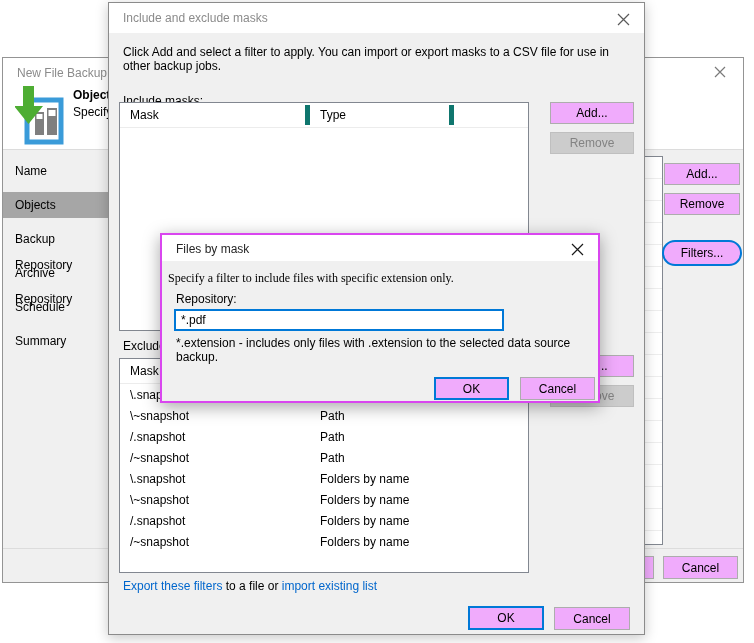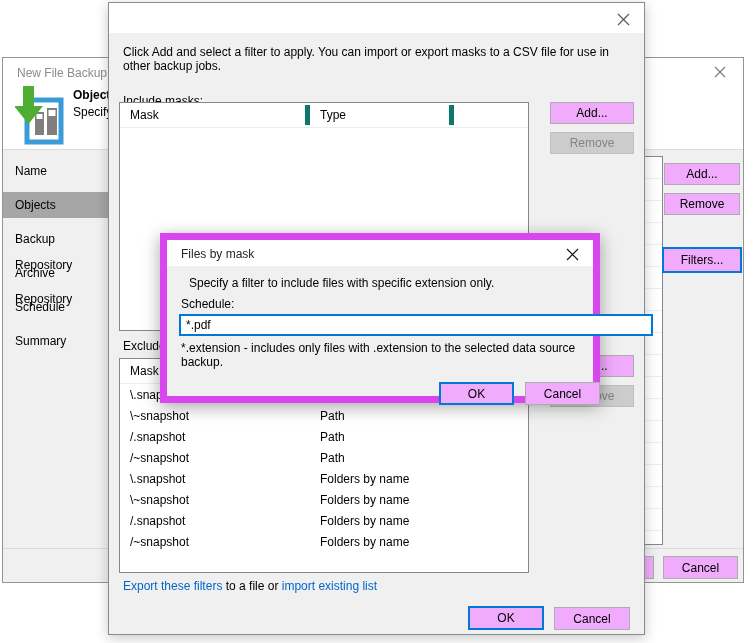--- a/index.html
+++ b/index.html
@@ -34,24 +34,24 @@
   .nav-item{position:absolute;left:0;width:110px;height:26px;line-height:26px;padding-left:12px;box-sizing:border-box;}
   .nav-item.selected{background:#a6a6a6;}
   #objlist{position:absolute;left:641px;top:98px;width:17px;height:387px;background:#fff;
            border:1px solid #828790;
            background-image:repeating-linear-gradient(to bottom,#ffffff 0,#ffffff 21px,#ededed 21px,#ededed 22px);}
   
   #masksdlg{left:108px;top:2px;width:537px;height:633px;border:1px solid #8b8b8b;z-index:5;
             box-shadow:0 3px 12px rgba(0,0,0,.22);}
   #masksdlg .titlebar{height:30px;}
   
-  #filesdlg{left:160px;top:233px;width:440px;height:170px;border:7px solid #d946ef;z-index:10;
+  #filesdlg{left:160px;top:233px;width:440px;height:170px;border:2px solid #d946ef;z-index:10;
             box-shadow:0 4px 16px rgba(0,0,0,.35);}
   #filesdlg .titlebar{height:26px;}
-  #ext-input{position:absolute;left:12px;top:74px;width:474px;height:22px;box-sizing:border-box;
+  #ext-input{position:absolute;left:12px;top:74px;width:330px;height:22px;box-sizing:border-box;
              border:1px solid #0078d7;outline:1px solid #0078d7;outline-offset:-2px;
              padding:0 6px;font-family:"Liberation Sans","DejaVu Sans",sans-serif;font-size:12px;color:#000;background:#fff;}
 </style>
 </head>
 <body>
 
 <div class="stage">
 
   <div class="win" id="bgwin">
     <div class="titlebar" style="height:91px;"></div>
@@ -84,29 +84,30 @@
         <div class="nav-item" style="top: 168px;">Backup Repository</div>
         <div class="nav-item" style="top: 202px;">Archive Repository</div>
         <div class="nav-item" style="top: 236px;">Schedule</div>
         <div class="nav-item" style="top: 270px;">Summary</div>
       </div>
 
     <div id="objlist"></div>
 
     <div class="btn" style="left:661px;top:105px;width:76px;height:22px;">Add...</div>
     <div class="btn" style="left:661px;top:135px;width:76px;height:22px;">Remove</div>
-    <div class="btn focused" style="left:659px;top:189px;width:80px;height:26px;">Filters...</div>
+    <div class="btn focused" style="left:659px;top:182px;width:80px;height:26px;border-radius:13px;">Filters...</div>
 
     <div class="divider" style="left:0;right:0;top:490px;"></div>
     <div class="btn" style="left:576px;top:498px;width:75px;height:23px;"></div>
     <div class="btn" style="left:660px;top:498px;width:75px;height:23px;">Cancel</div>
   </div>
 
   <div class="win" id="masksdlg">
     <div class="titlebar"></div>
+    <div class="title-text t-inactive">Include and exclude masks</div>
     <div class="closex" style="right:6px;top:5px;">
       <svg width="13" height="13" viewBox="0 0 13 13">
           <path d="M1 1 L12 12 M12 1 L1 12" stroke="#5a5a5a" stroke-width="1.2"></path>
         </svg>
     </div>
 
     <div class="label pre" style="left:14px;top:42px;width:508px;white-space:pre-line;">Click Add and select a filter to apply. You can import or export masks to a CSV file for use in
 other backup jobs.</div>
 
     <div class="label" style="left:14px;top:80px;margin-top:11px;">Include masks:</div>
@@ -186,22 +187,22 @@
 
   <div class="win" id="filesdlg">
     <div class="titlebar"></div>
     <div class="title-text t-active" style="top:7px;">Files by mask</div>
     <div class="closex" style="right:6px;top:3px;">
       <svg width="13" height="13" viewBox="0 0 13 13">
           <path d="M1 1 L12 12 M12 1 L1 12" stroke="#1a1a1a" stroke-width="1.2"></path>
         </svg>
     </div>
 
-    <div class="label" style="left:22px;top:36px;">Specify a filter to include files with specific extension only.</div>
-    <div class="label" style="left:14px;top:57px;">Schedule:</div>
+    <div class="label" style="left:6px;top:36px;font-family:Liberation Serif, serif;">Specify a filter to include files with specific extension only.</div>
+    <div class="label" style="left:14px;top:57px;">Repository:</div>
     <input id="ext-input" type="text" value="*.pdf" style="">
     <div class="label pre" style="left:14px;top:101px;width:416px;white-space:pre-line;">*.extension - includes only files with .extension to the selected data source
 backup.</div>
 
     <div class="btn focused" style="left:272px;top:142px;width:75px;height:23px;">OK</div>
     <div class="btn" style="left:358px;top:142px;width:75px;height:23px;">Cancel</div>
   </div>
 
 </div>
 

